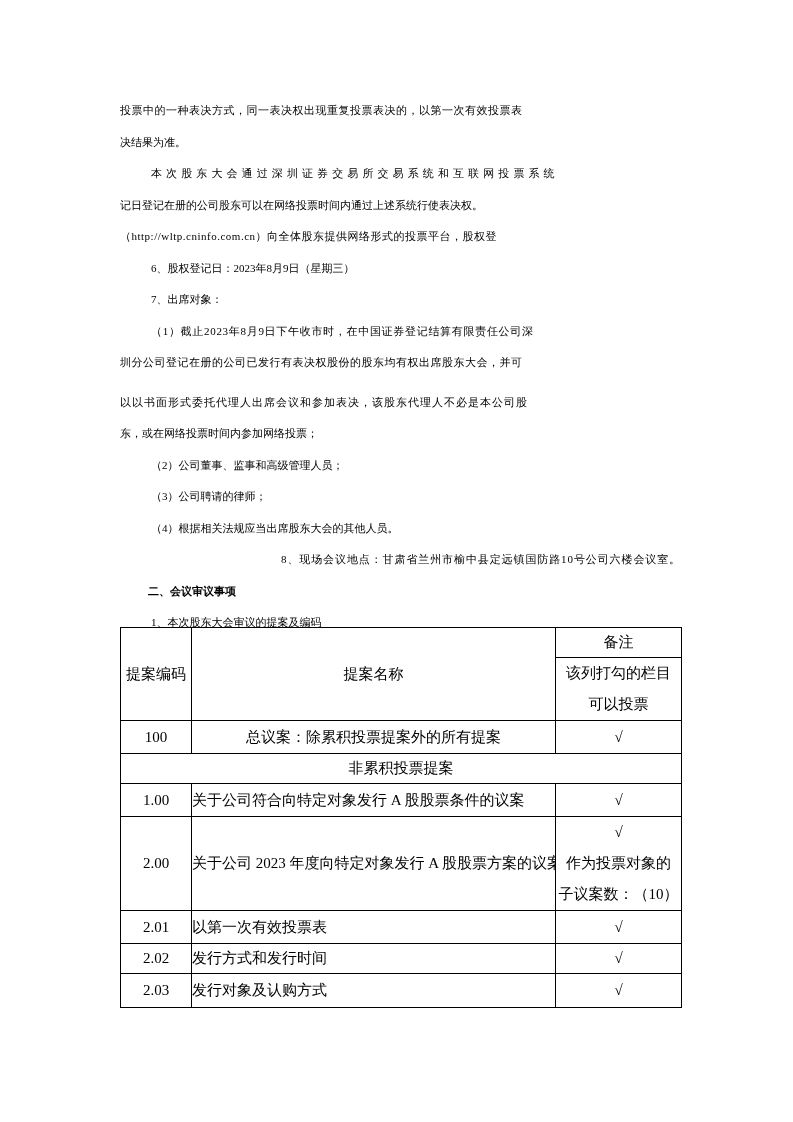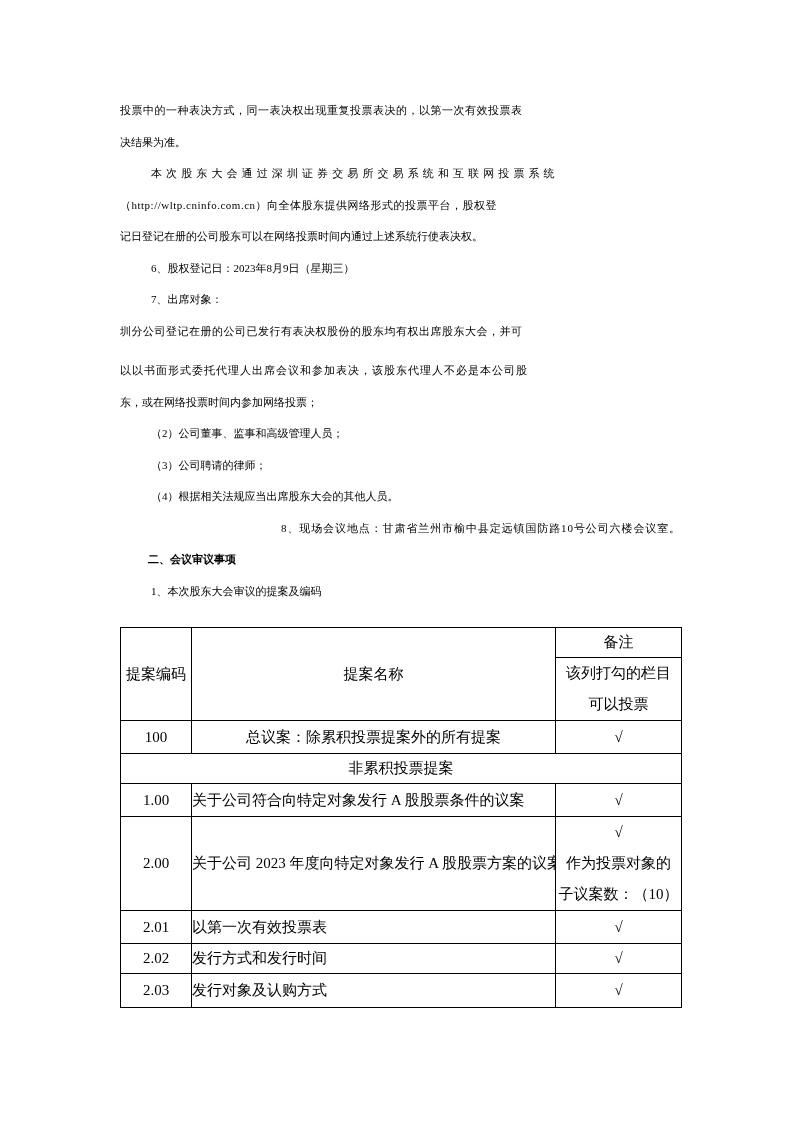--- a/index.html
+++ b/index.html
@@ -58,24 +58,25 @@
 </style>
 </head>
 <body>
 
 <div class="page">
 
   <div class="textblock">
     <div class="ln ls05">投票中的一种表决方式，同一表决权出现重复投票表决的，以第一次有效投票表</div>
     <div class="ln">决结果为准。</div>
     <div class="ln ind ls41">本次股东大会通过深圳证券交易所交易系统和互联网投票系统</div>
+    <div class="ln">记日登记在册的公司股东可以在网络投票时间内通过上述系统行使表决权。</div>
     <div class="ln ls05">（http://wltp.cninfo.com.cn）向全体股东提供网络形式的投票平台，股权登</div>
-    <div class="ln">记日登记在册的公司股东可以在网络投票时间内通过上述系统行使表决权。</div>
     <div class="ln ind">6、股权登记日：2023年8月9日（星期三）</div>
     <div class="ln ind">7、出席对象：</div>
+    <div class="ln ind ls07">（1）截止2023年8月9日下午收市时，在中国证券登记结算有限责任公司深</div>
     <div class="ln ls05">圳分公司登记在册的公司已发行有表决权股份的股东均有权出席股东大会，并可</div>
     <div class="ln ls10">以以书面形式委托代理人出席会议和参加表决，该股东代理人不必是本公司股</div>
     <div class="ln">东，或在网络投票时间内参加网络投票；</div>
     <div class="ln ind">（2）公司董事、监事和高级管理人员；</div>
     <div class="ln ind">（3）公司聘请的律师；</div>
     <div class="ln ind">（4）根据相关法规应当出席股东大会的其他人员。</div>
     <div class="ln ind-sm ls09">8、现场会议地点：甘肃省兰州市榆中县定远镇国防路10号公司六楼会议室。</div>
     <div class="ln ind-28 bold">二、会议审议事项</div>
     <div class="ln ind">1、本次股东大会审议的提案及编码</div>
   </div>

